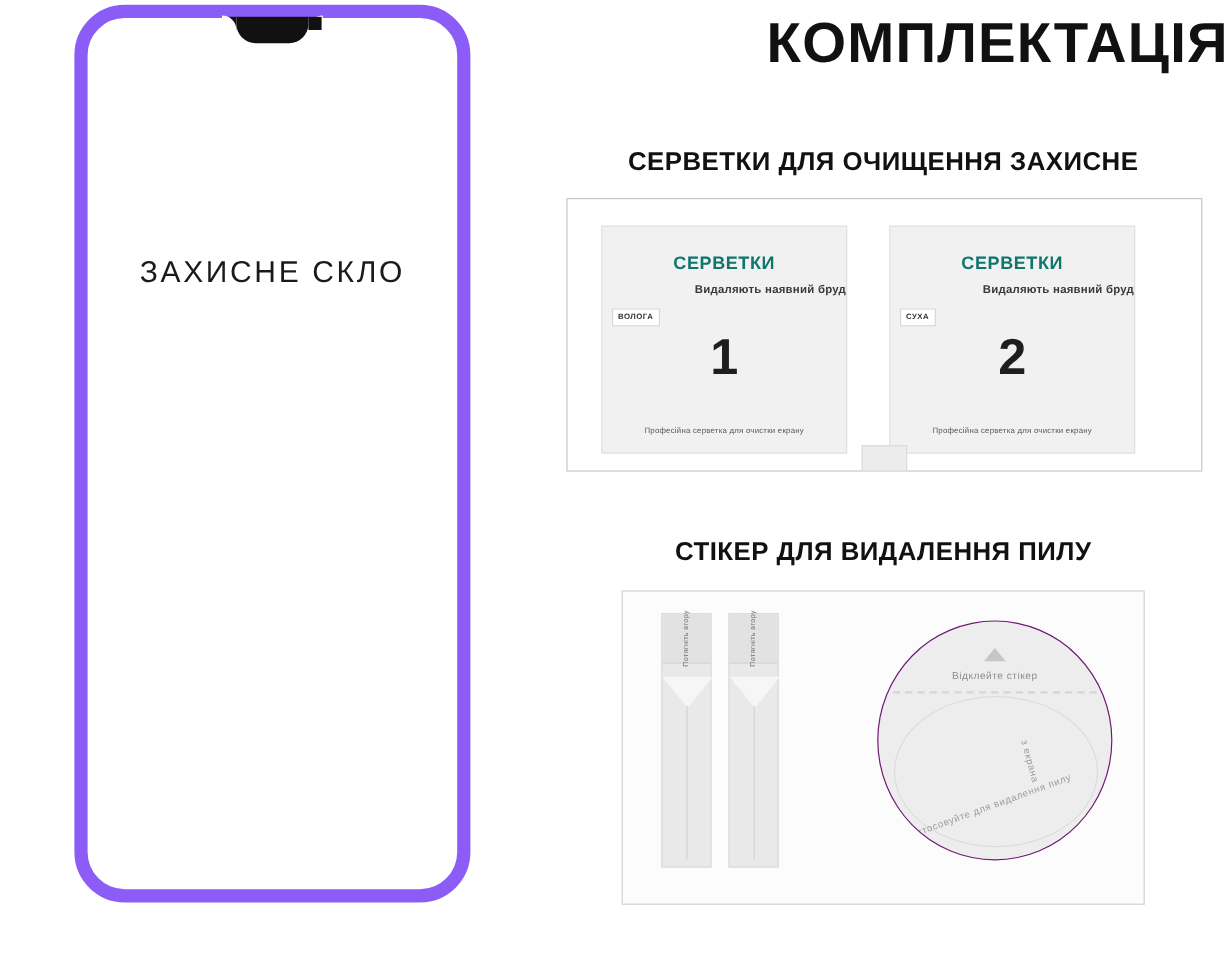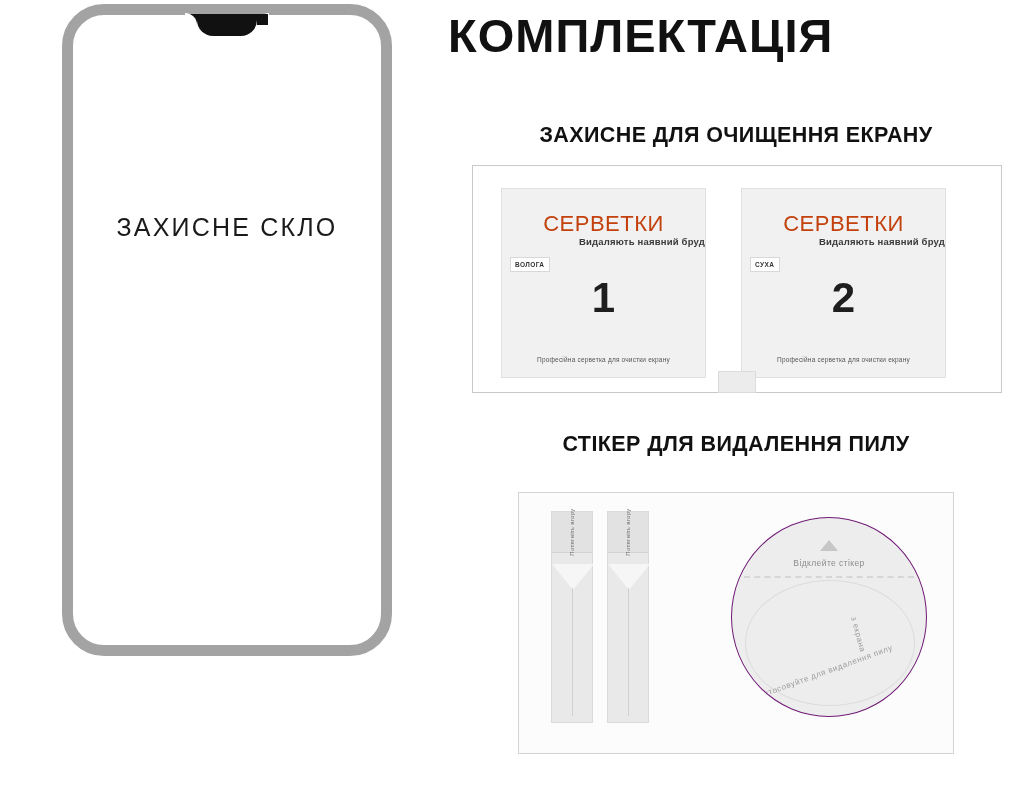--- a/index.html
+++ b/index.html
@@ -22,22 +22,22 @@
     left: 0;
     top: 0;
     width: 448px;
     height: 800px;
   }
   #phone-glass {
     position: absolute;
     left: 62px;
     top: 4px;
     width: 330px;
-    height: 652px;
-    border: 11px solid #a3a3a3;
+    height: 748px;
+    border: 11px solid #8b5cf6;
     border-radius: 42px;
     background: #ffffff;
     box-sizing: border-box;
   }
   #phone-notch {
     position: absolute;
     left: 50%;
     top: -1px;
     transform: translateX(-50%);
     width: 60px;
@@ -91,39 +91,39 @@
     left: 448px;
     top: 0;
     width: 576px;
     height: 800px;
   }
   #main-title {
     position: absolute;
     left: 0;
     right: 0;
     top: 8px;
-    text-align: left;
+    text-align: right;
     font-size: 47px;
     font-weight: bold;
     letter-spacing: 1px;
     color: #111111;
   }
 
   .section-heading {
     position: absolute;
     left: 0;
     right: 0;
     text-align: center;
     font-size: 21.5px;
     font-weight: bold;
     letter-spacing: 0.4px;
     color: #111111;
   }
   #wipes-heading { top: 123px; }
-  #sticker-heading { top: 432px; }
+  #sticker-heading { top: 448px; }
 
   
   #wipes-box {
     position: absolute;
     left: 24px;
     top: 165px;
     width: 530px;
     height: 228px;
     border: 1.5px solid #c9c9c9;
     background: #ffffff;
@@ -138,23 +138,23 @@
     border: 1px solid #e0e0e0;
     box-sizing: border-box;
   }
   #wipe-1 { left: 28px; }
   #wipe-2 { left: 268px; }
   .wipe-title {
     position: absolute;
     left: 0; right: 0;
     top: 22px;
     text-align: center;
-    font-size: 22px;
-    font-weight: normal;
-    color: #c2410c;
+    font-size: 15px;
+    font-weight: bold;
+    color: #0f766e;
     letter-spacing: 0.5px;
   }
   .wipe-sub {
     position: absolute;
     left: 0; right: 0;
     top: 47px;
     text-align: right;
     font-size: 9.5px;
     font-weight: bold;
     color: #3a3a3a;
@@ -337,21 +337,21 @@
       <div id="notch-mask-r"></div>
     </div>
     <div id="glass-label">ЗАХИСНЕ СКЛО</div>
   </div>
 </div>
 
 <div id="right-panel">
 
   <div id="main-title">КОМПЛЕКТАЦІЯ</div>
 
-  <div class="section-heading" id="wipes-heading">ЗАХИСНЕ ДЛЯ ОЧИЩЕННЯ ЕКРАНУ</div>
+  <div class="section-heading" id="wipes-heading">СЕРВЕТКИ ДЛЯ ОЧИЩЕННЯ ЗАХИСНЕ</div>
 
   <div id="wipes-box">
 
     <div class="wipe" id="wipe-1">
       <div class="wipe-title">СЕРВЕТКИ</div>
       <div class="wipe-sub">Видаляють наявний бруд</div>
       <div class="wipe-tag">ВОЛОГА</div>
       <div class="wipe-num">1</div>
       <div class="wipe-foot">Професійна серветка для очистки екрану</div>
     </div>

